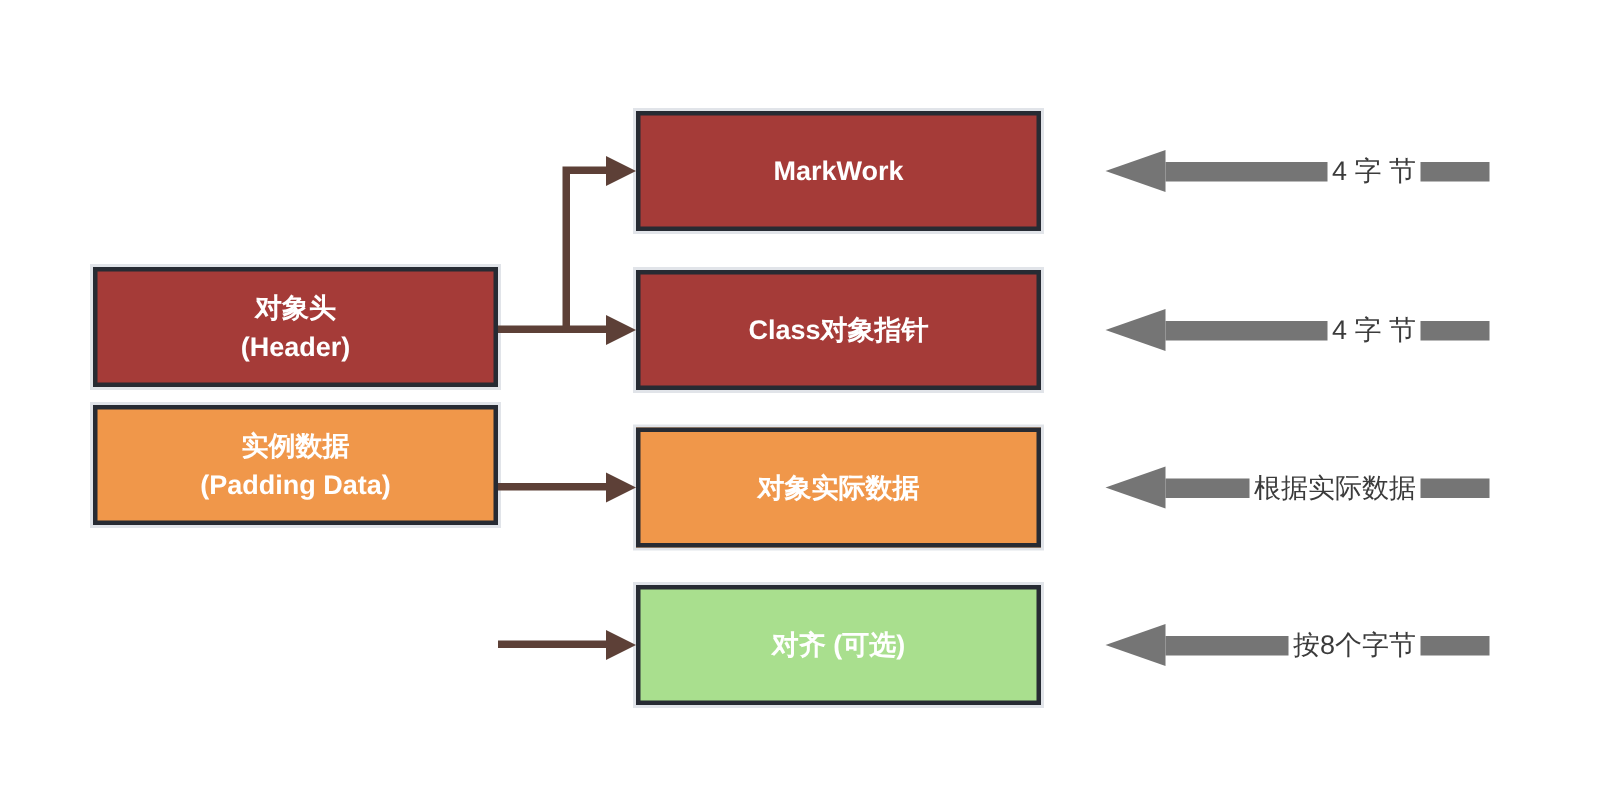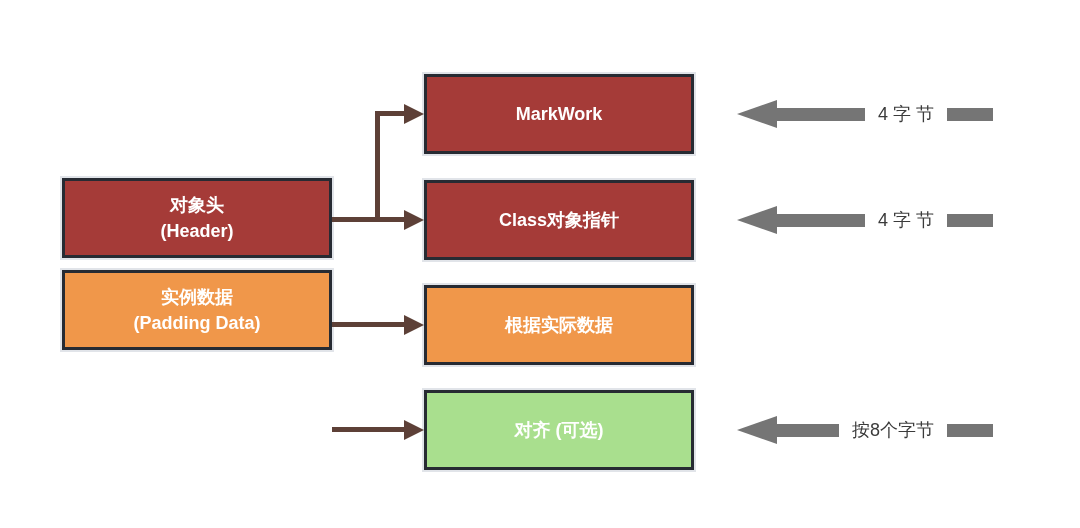--- a/index.html
+++ b/index.html
@@ -49,21 +49,21 @@
     width:0;height:0;
     border-top:14px solid transparent;
     border-bottom:14px solid transparent;
     border-right:40px solid #757575;
     flex:0 0 auto;
   }
   .sarrow .shaft{flex:1 1 auto;height:13px;background:#757575;}
   .sarrow .tail{flex:0 0 46px;height:13px;background:#757575;}
   .sarrow .lbl{
     flex:0 0 auto;
-    padding:0 13px;
+    padding:0 3px;
     font-size:18px;
     color:#3b3b3b;
     white-space:nowrap;
   }
 </style>
 </head>
 <body>
 
 <div class="canvas">
 
@@ -76,21 +76,21 @@
     <span>(Padding Data)</span>
   </div>
 
   <div class="box red rbox" style="top:74px">
     <span>MarkWork</span>
   </div>
   <div class="box red rbox" style="top:180px">
     <span>Class对象指针</span>
   </div>
   <div class="box orange rbox" style="top:285px">
-    <span>根据实际数据</span>
+    <span>对象实际数据</span>
   </div>
   <div class="box green rbox" style="top:390px">
     <span>对齐 (可选)</span>
   </div>
 
   <div class="cline" style="left:332px;top:217px;width:74px;height:5px"></div>
   <div class="cline" style="left:375px;top:111px;width:5px;height:111px"></div>
   <div class="cline" style="left:380px;top:111px;width:26px;height:5px"></div>
   <div class="chead" style="left:404px;top:104px"></div>
   <div class="chead" style="left:404px;top:210px"></div>
@@ -106,20 +106,26 @@
     <span class="shaft"></span>
     <span class="lbl">4 字 节</span>
     <span class="tail"></span>
   </div>
   <div class="sarrow" style="top:206px">
     <span class="head"></span>
     <span class="shaft"></span>
     <span class="lbl">4 字 节</span>
     <span class="tail"></span>
   </div>
+  <div class="sarrow" style="top:311px">
+    <span class="head"></span>
+    <span class="shaft"></span>
+    <span class="lbl">根据实际数据</span>
+    <span class="tail"></span>
+  </div>
   <div class="sarrow" style="top:416px">
     <span class="head"></span>
     <span class="shaft"></span>
     <span class="lbl">按8个字节</span>
     <span class="tail"></span>
   </div>
 
 </div>
 
 </body></html>

